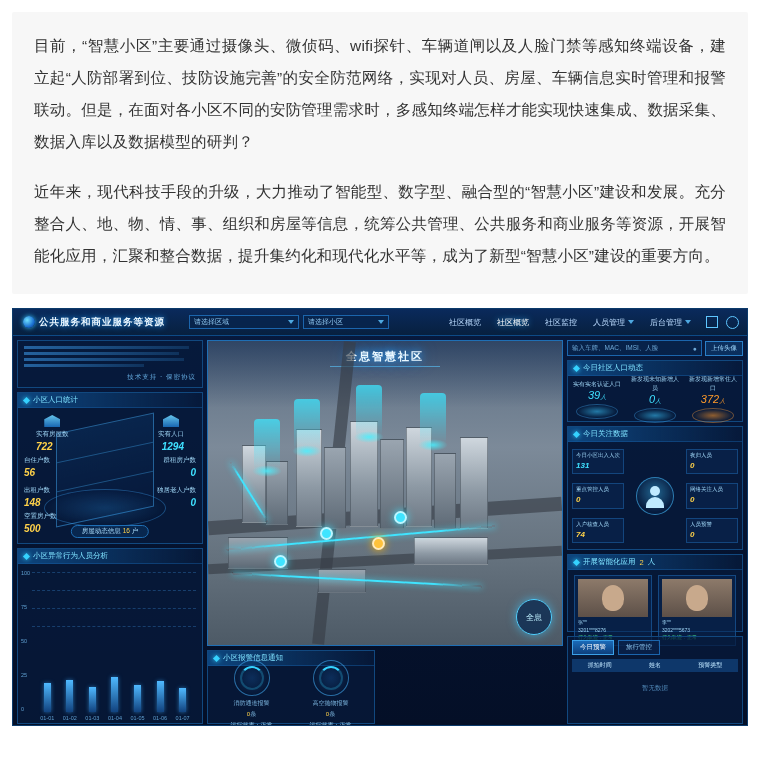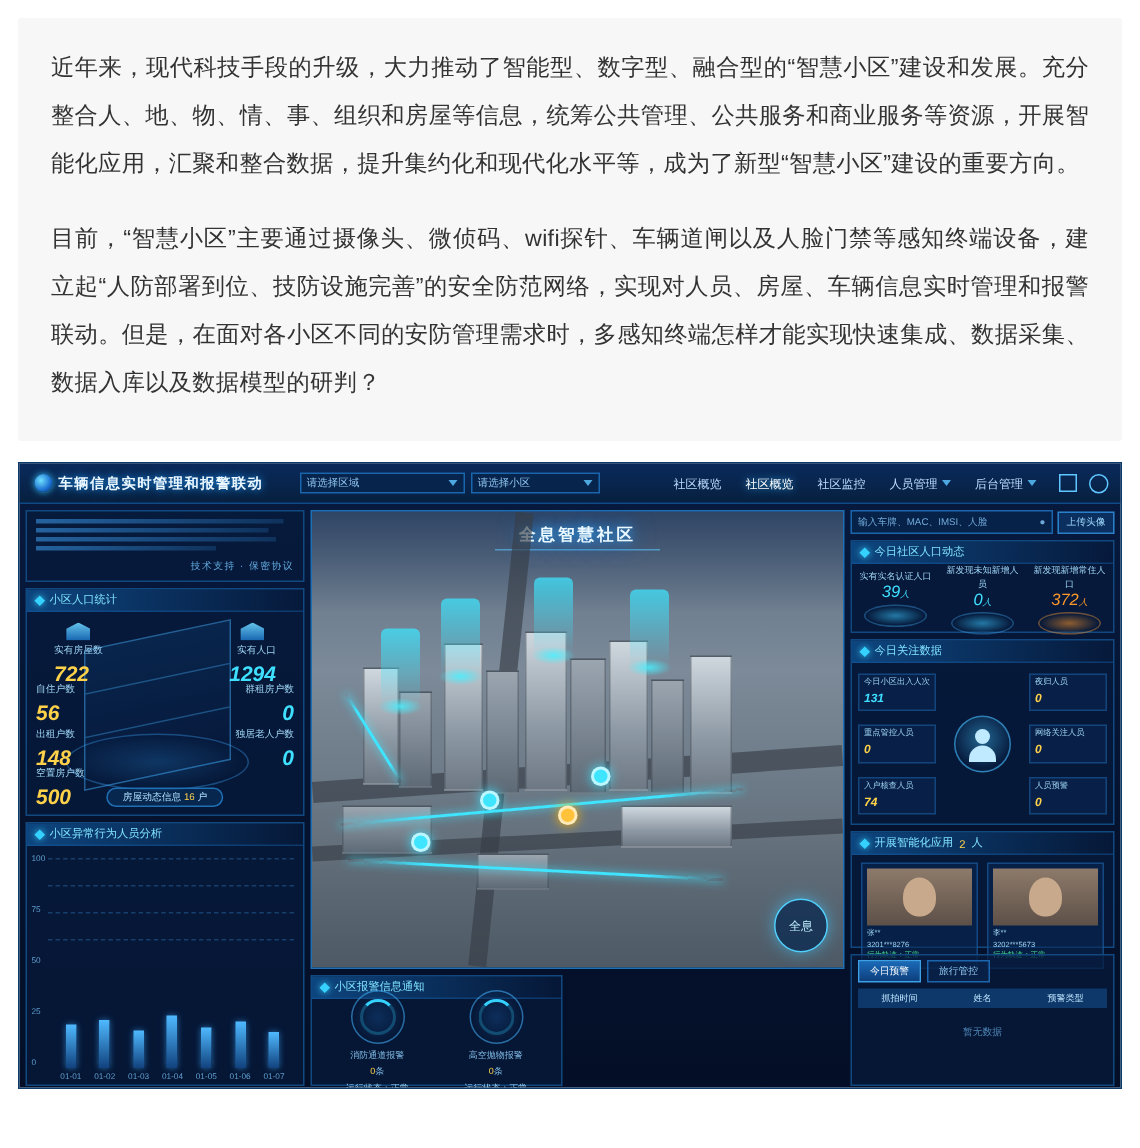--- a/index.html
+++ b/index.html
@@ -213,21 +213,21 @@
   }
   .kpi {
     position: absolute;
     font-size: 6.5px;
     color: #9fd5f5;
     line-height: 1.5;
     white-space: nowrap;
   }
   .kpi b {
     display: block;
-    font-size: 14px;
+    font-size: 10px;
     color: #ffd24a;
     font-style: italic;
   }
   .kpi.cyan b { color: #3fe0ff; }
   .kpi-icon {
     width: 16px; height: 12px;
     margin: 0 auto 2px auto;
     background: linear-gradient(180deg,#6fd7ff,#1a6fbf);
     clip-path: polygon(50% 0, 100% 35%, 100% 100%, 0 100%, 0 35%);
     opacity: .9;
@@ -571,30 +571,30 @@
     color: #4f86b5;
     padding: 12px 0 0 0;
   }
 </style>
 </head>
 <body>
 
 <div id="page">
 
   <div class="article">
+    <p>目前，“智慧小区”主要通过摄像头、微侦码、wifi探针、车辆道闸以及人脸门禁等感知终端设备，建立起“人防部署到位、技防设施完善”的安全防范网络，实现对人员、房屋、车辆信息实时管理和报警联动。但是，在面对各小区不同的安防管理需求时，多感知终端怎样才能实现快速集成、数据采集、数据入库以及数据模型的研判？</p>
     <p>近年来，现代科技手段的升级，大力推动了智能型、数字型、融合型的“智慧小区”建设和发展。充分整合人、地、物、情、事、组织和房屋等信息，统筹公共管理、公共服务和商业服务等资源，开展智能化应用，汇聚和整合数据，提升集约化和现代化水平等，成为了新型“智慧小区”建设的重要方向。</p>
-    <p>目前，“智慧小区”主要通过摄像头、微侦码、wifi探针、车辆道闸以及人脸门禁等感知终端设备，建立起“人防部署到位、技防设施完善”的安全防范网络，实现对人员、房屋、车辆信息实时管理和报警联动。但是，在面对各小区不同的安防管理需求时，多感知终端怎样才能实现快速集成、数据采集、数据入库以及数据模型的研判？</p>
   </div>
 
   <div class="dash">
 
     <div class="dash-top">
       <div class="dash-logo">
         <div class="logo-mark"></div>
-        <div class="dash-title">车辆信息实时管理和报警联动</div>
+        <div class="dash-title">公共服务和商业服务等资源</div>
       </div>
 
       <div class="dash-select">
         <span>请选择区域</span>
         <span class="caret"></span>
       </div>
       <div class="dash-select dash-select2">
         <span>请选择小区</span>
         <span class="caret"></span>
       </div>

